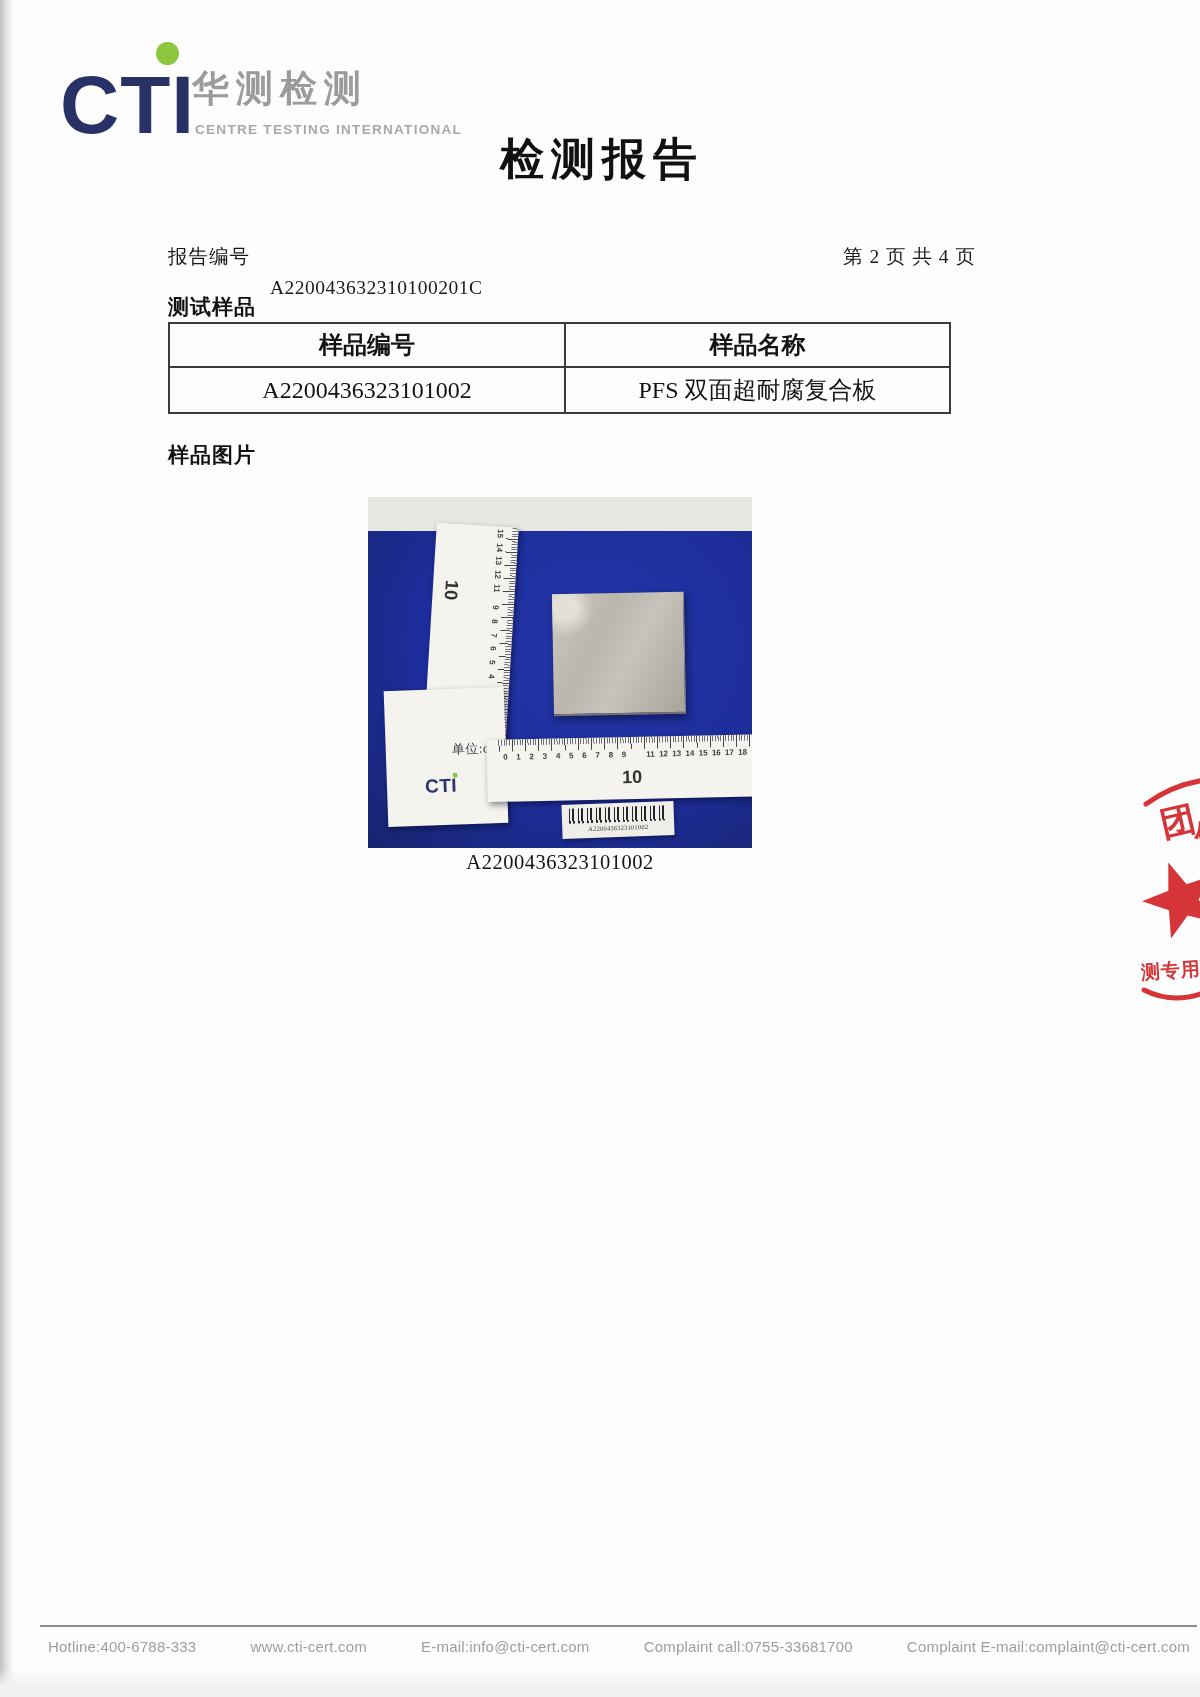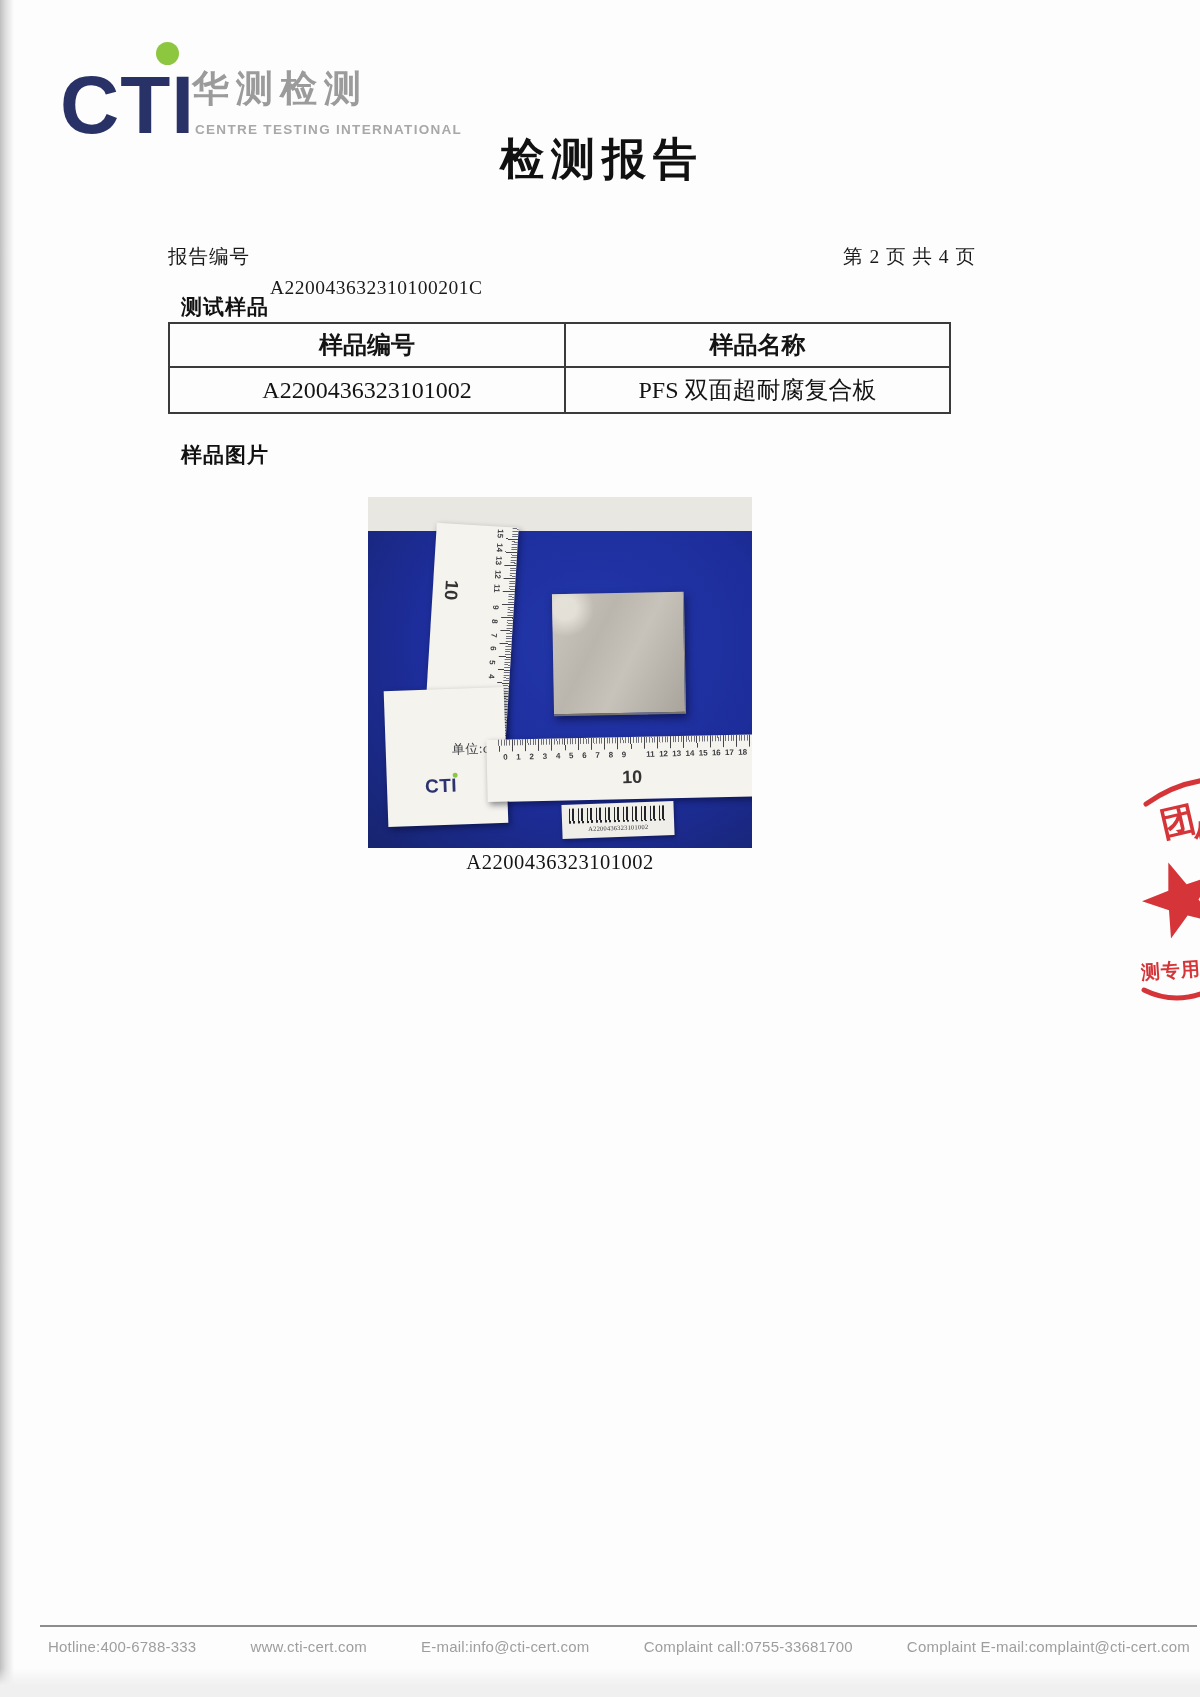--- a/index.html
+++ b/index.html
@@ -24,21 +24,21 @@
 
   
   .doc-title{position:absolute;left:0;top:130px;width:1110px;text-align:center;
     font-size:44px;font-weight:700;color:#111;letter-spacing:7px;padding-left:47px;}
   .report-row{position:absolute;left:168px;top:243px;width:810px;height:26px;font-size:19.5px;color:#1a1a1a;}
   .report-label{position:absolute;left:0;top:0;letter-spacing:1px;}
   .report-no{position:absolute;left:102px;top:16px;letter-spacing:0.5px;margin-top:18px;}
   .page-info{position:absolute;left:675px;top:0;letter-spacing:1px;}
 
   
-  .sec-heading{position:absolute;font-size:21px;font-weight:700;color:#111;letter-spacing:1px;margin-left:13px;}
+  .sec-heading{position:absolute;font-size:21px;font-weight:700;color:#111;letter-spacing:1px;}
   .h-test{left:168px;top:293px;}
   .h-photo{left:168px;top:441px;}
   table.sample{position:absolute;left:168px;top:322px;width:777px;border-collapse:collapse;
     font-size:24px;color:#141414;table-layout:fixed;}
   table.sample td,table.sample th{border:2px solid #3b3b3b;text-align:center;padding:0;}
   table.sample th{height:42px;font-weight:700;}
   table.sample td{height:44px;font-weight:400;}
   .col1{width:394px;} .col2{width:383px;}
 
   

